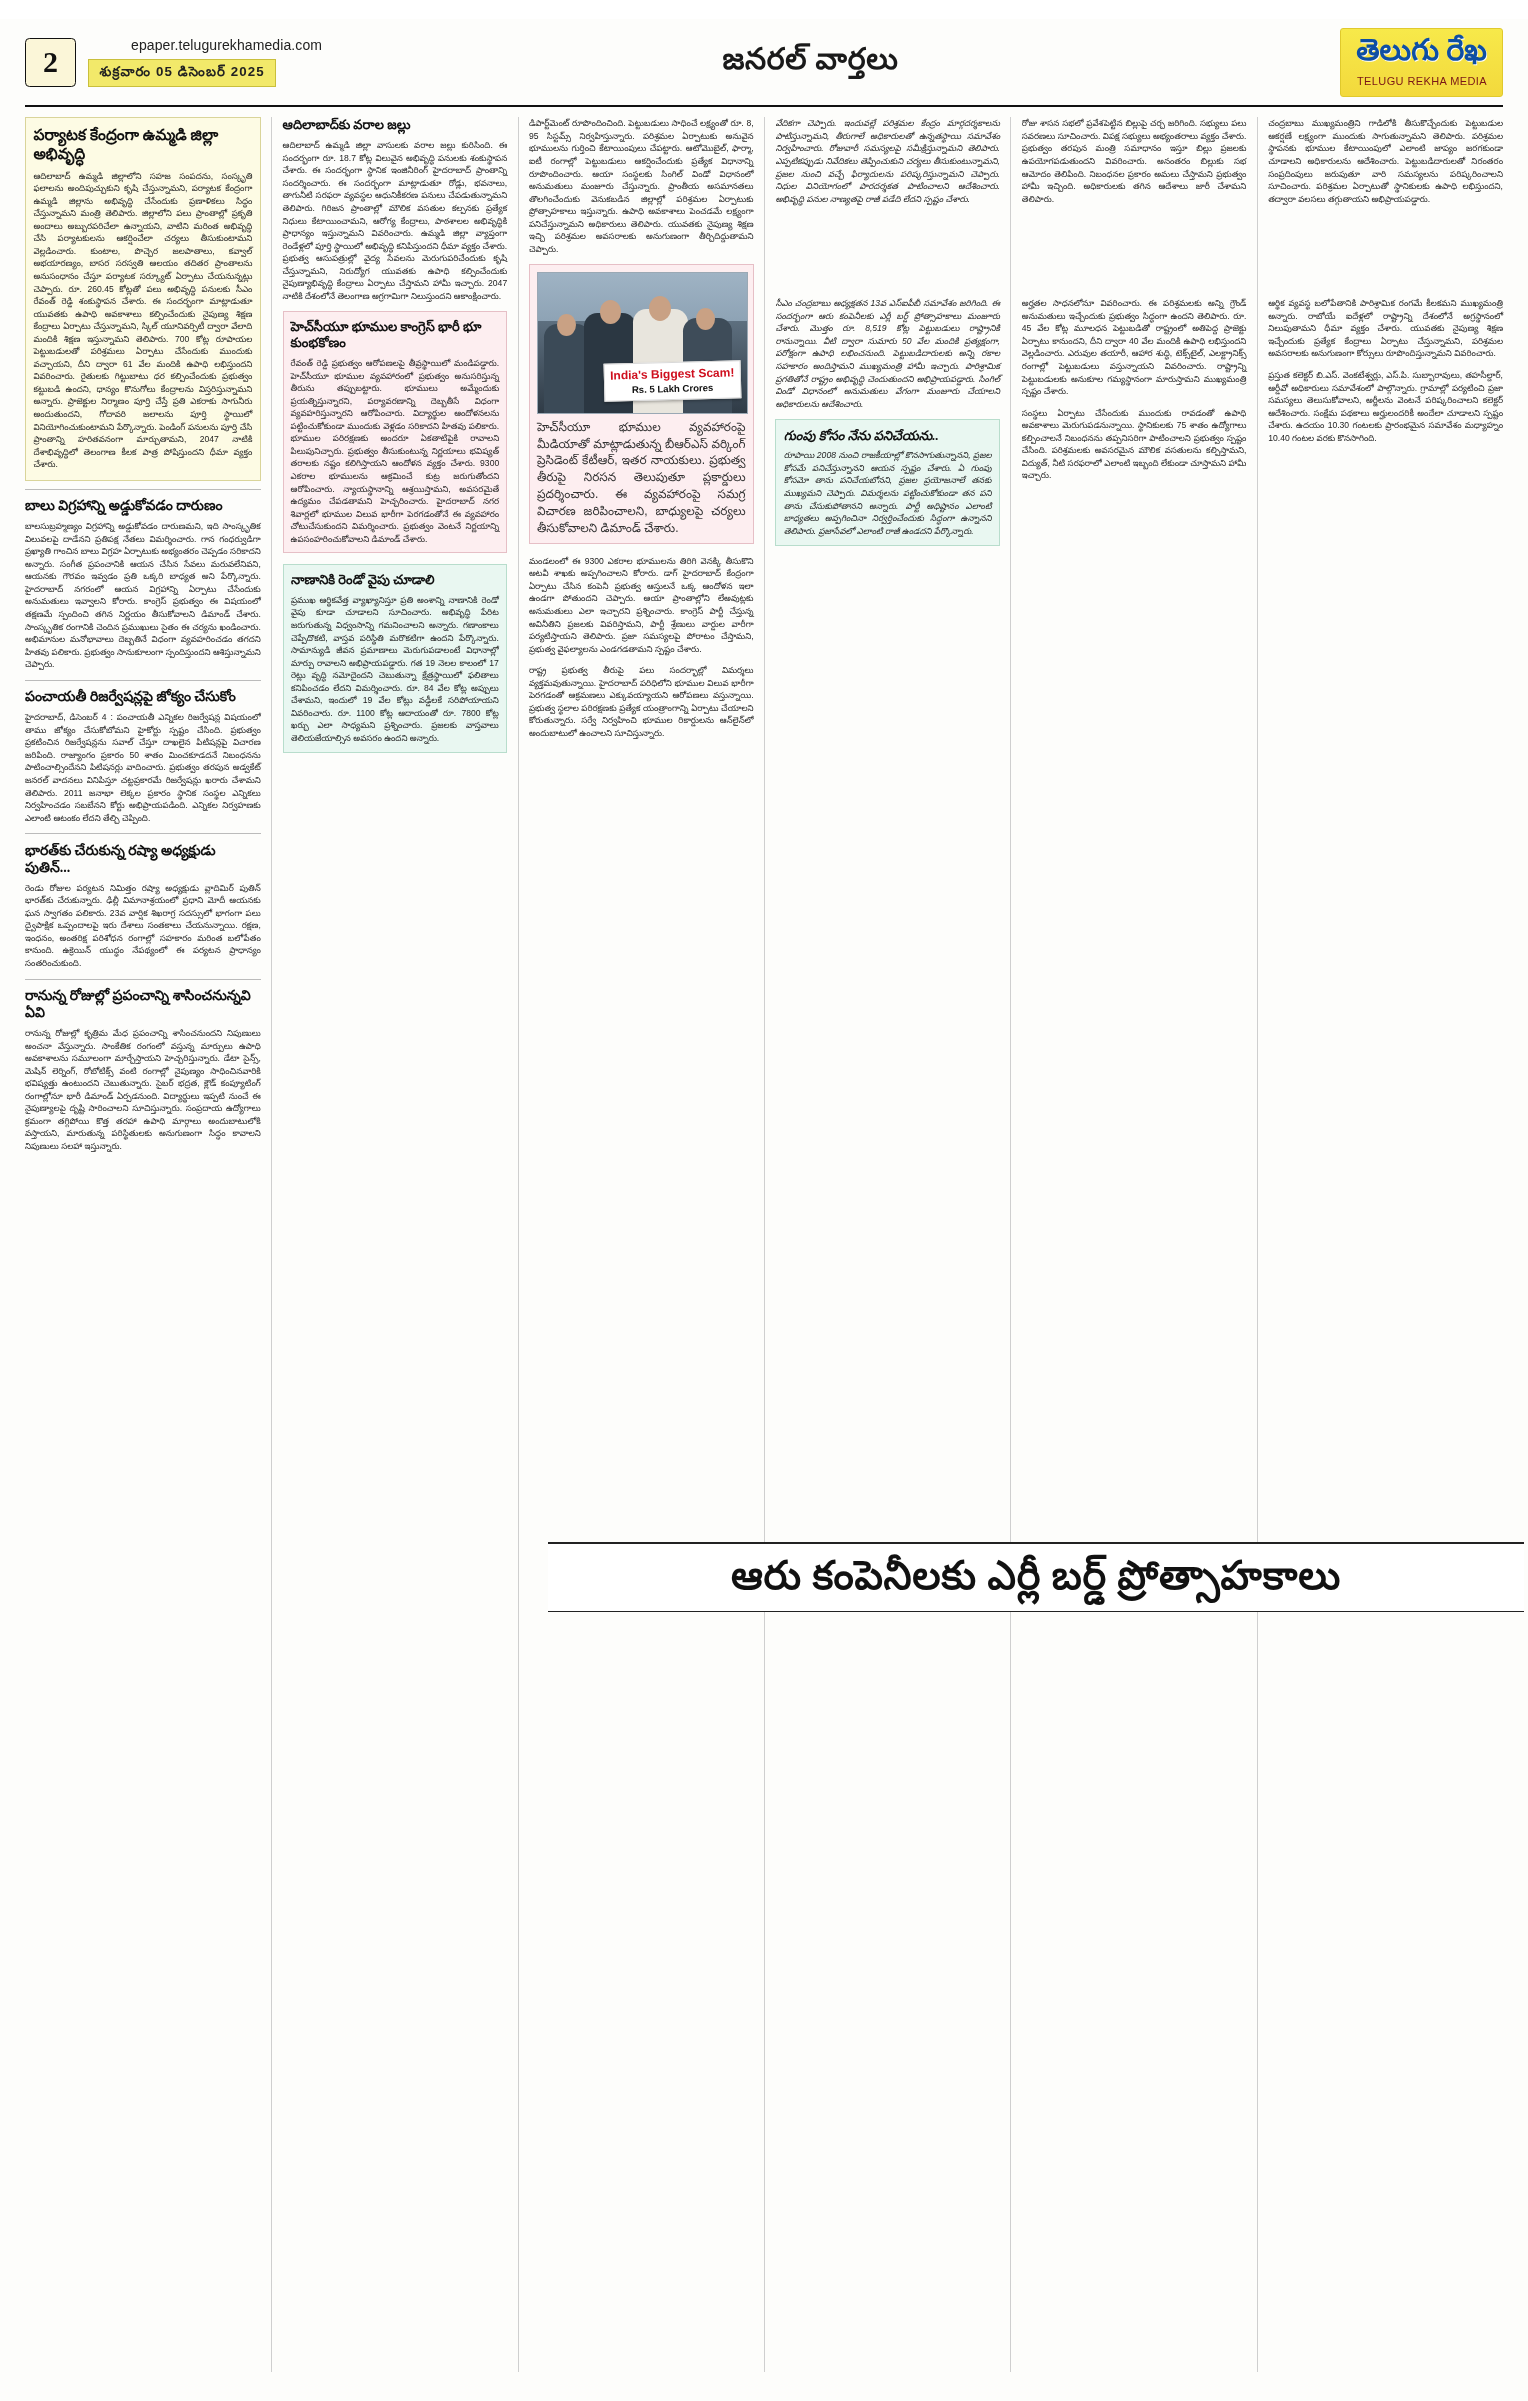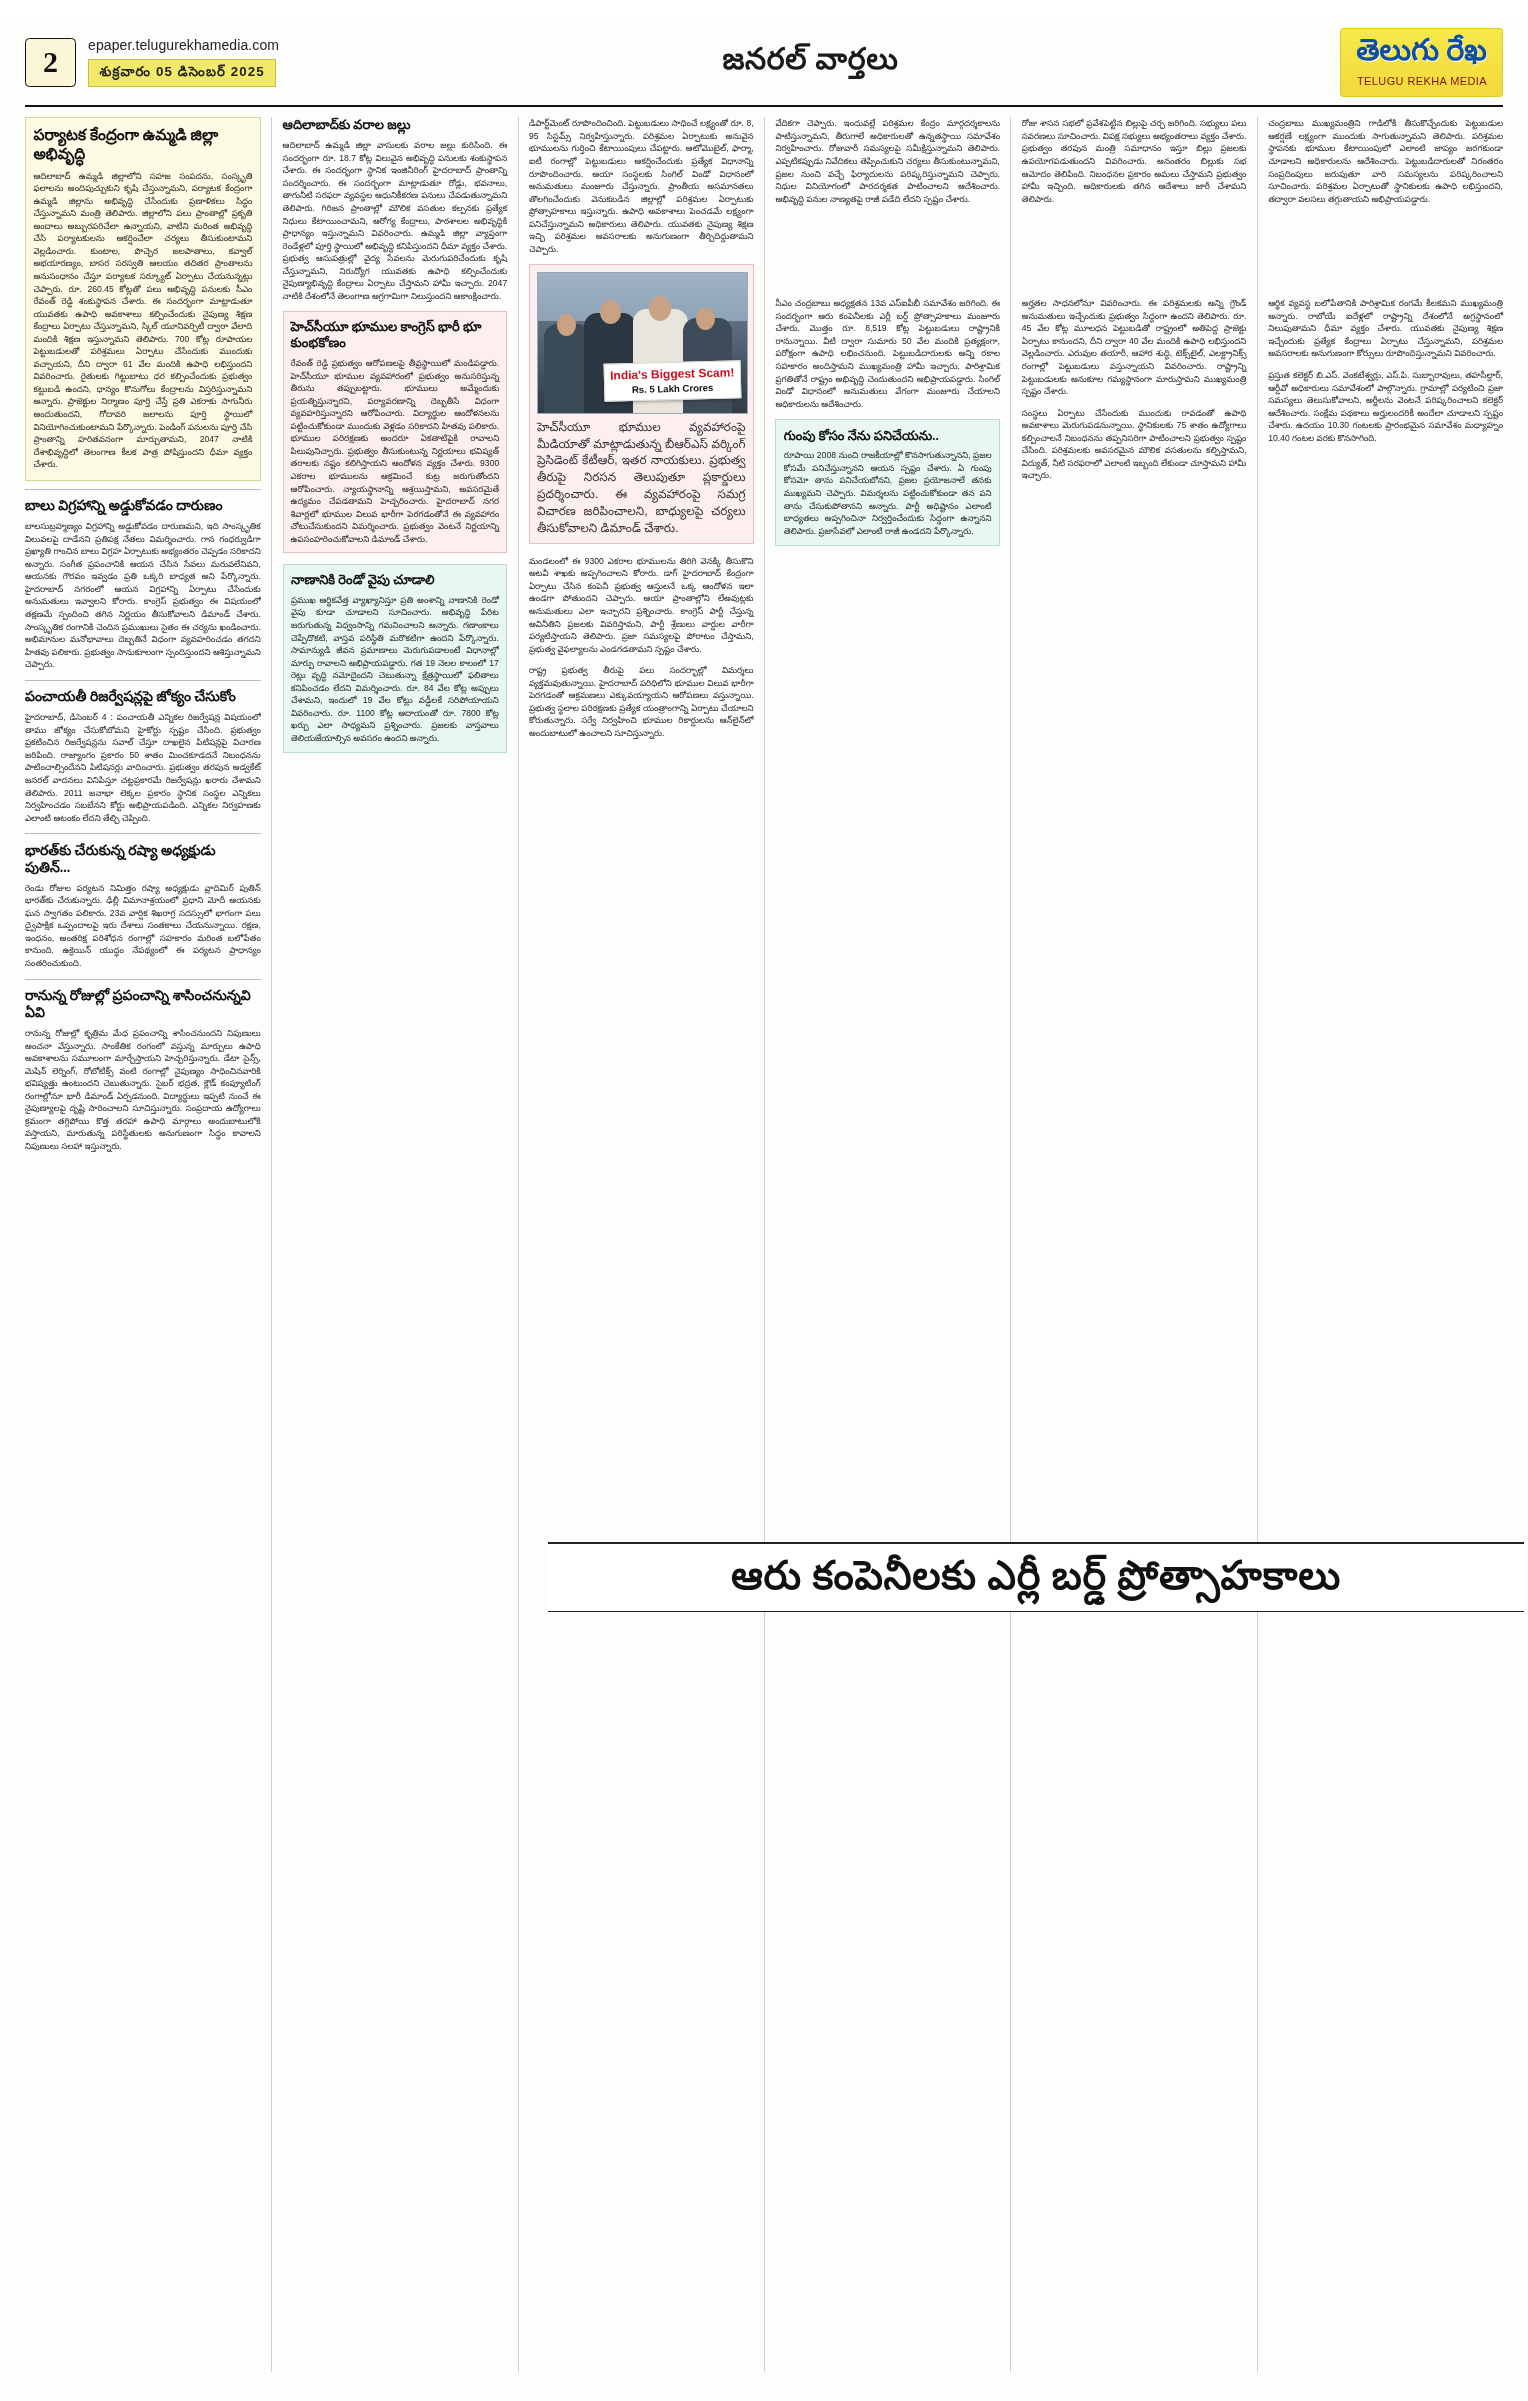--- a/index.html
+++ b/index.html
@@ -51,20 +51,21 @@
     display: flex;
     flex-direction: column;
     justify-content: center;
     min-width: 296px;
   }
   .epaper-url {
     font-size: 14px;
     color: #222;
     letter-spacing: 0.1px;
     margin-bottom: 6px;
+    margin-left: 43px;
   }
   .date-strip {
     display: inline-block;
     background: #f2e96a;
     border: 0.7px solid #c9bf3c;
     padding: 3.7px 10.4px;
     font-size: 13.3px;
     font-weight: bold;
     color: #222;
     letter-spacing: 1.1px;
@@ -113,21 +114,21 @@
     height: 2255px;
   }
   .col {
     box-sizing: border-box;
     position: relative;
   }
   .col + .col { border-left: 0.7px solid #cfcfcf; }
   .c1 { width: 251px; padding-right: 10.4px; }
   .c2 { width: 251px; padding: 0 10.4px; }
   .c3 { width: 251px; padding: 0 10.4px; }
-  .c4 { width: 251px; padding: 0 10.4px; }
+  .c4 { width: 251px; padding: 0 10.4px; font-style: italic; }
   .c5 { width: 251px; padding: 0 10.4px; }
   .c6 { width: 251px; padding-left: 10.4px; }
 
   .tel {
     font-family: "Liberation Sans", sans-serif;
     font-size: 8.6px;
     line-height: 1.46;
     text-align: justify;
     color: #1b1b1b;
     word-break: break-word;

